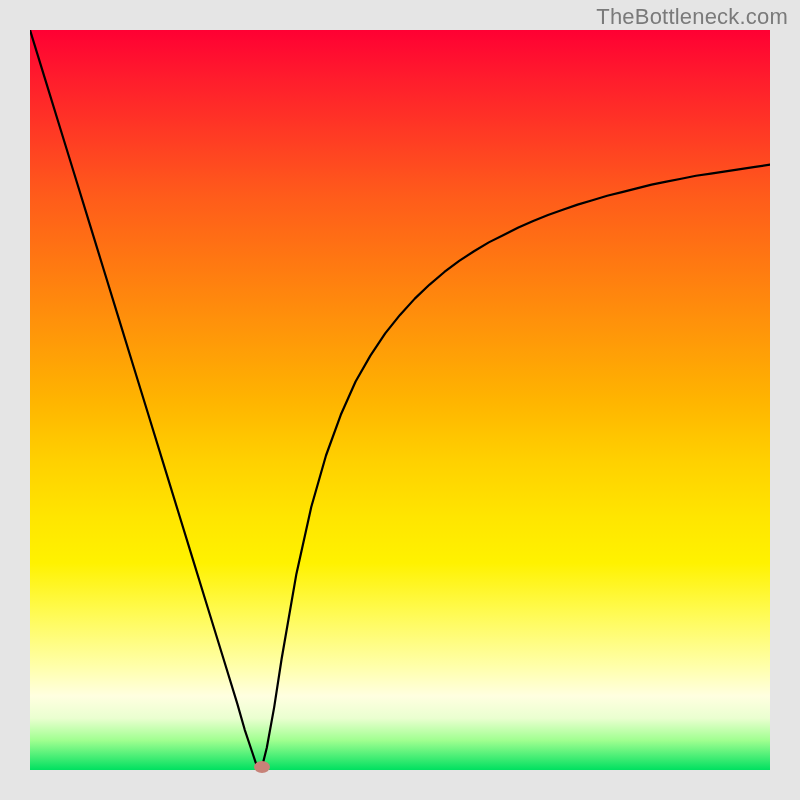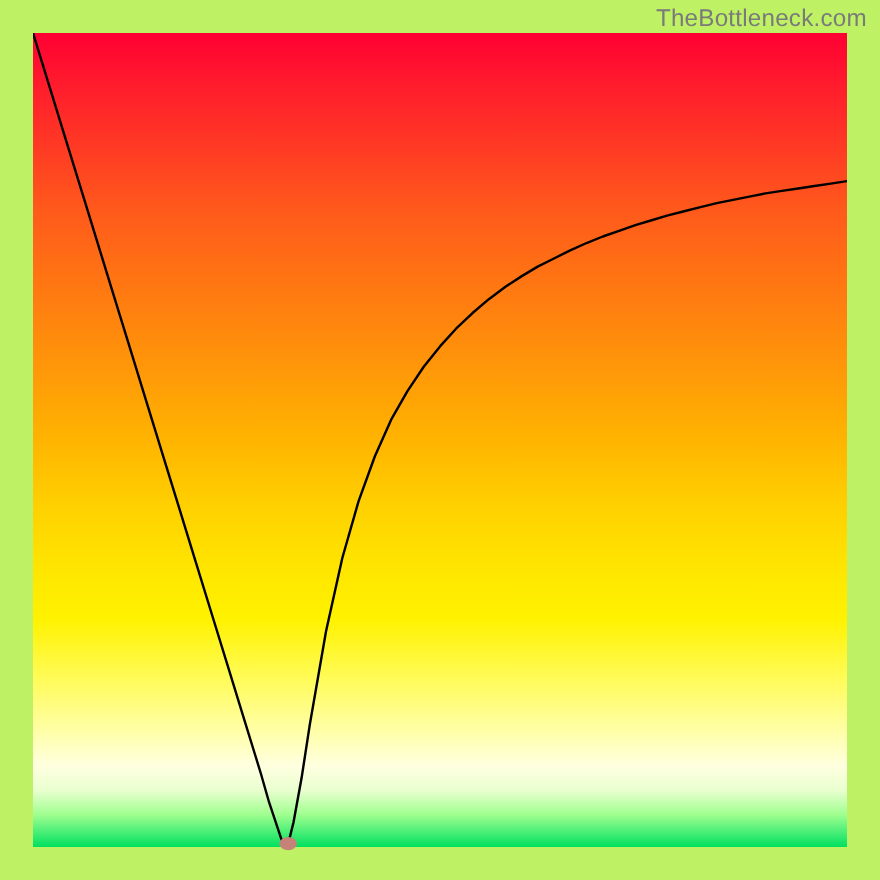--- a/index.html
+++ b/index.html
@@ -8,21 +8,21 @@
     width: 800px;
     height: 800px;
     overflow: hidden;
     background: #000;
     font-family: Arial, Helvetica, sans-serif;
   }
   .frame {
     position: relative;
     width: 800px;
     height: 800px;
-    background: #bef264;
+    background: #e5e5e5;
   }
   .plot-area {
     position: absolute;
     left: 30px;
     top: 30px;
     width: 740px;
     height: 740px;
     
     background: linear-gradient(
       to bottom,

